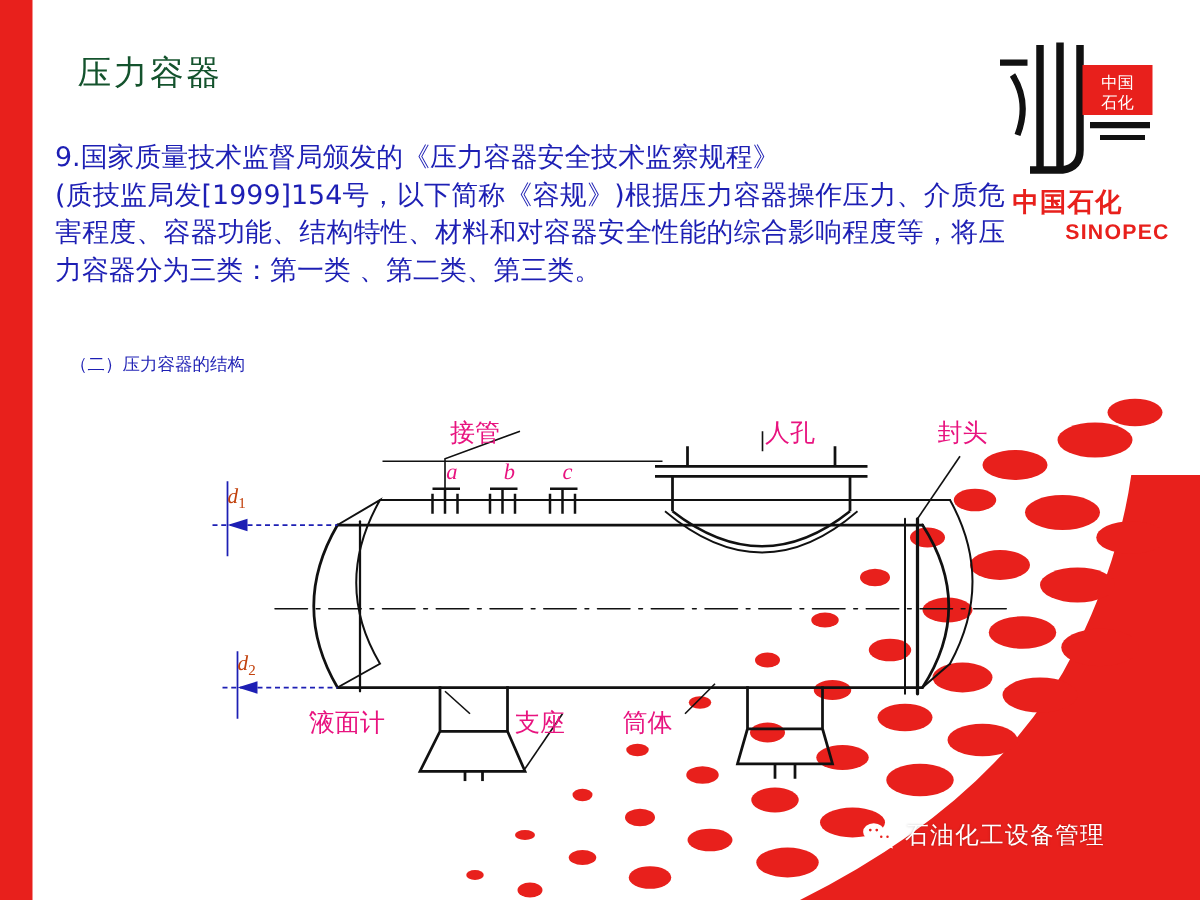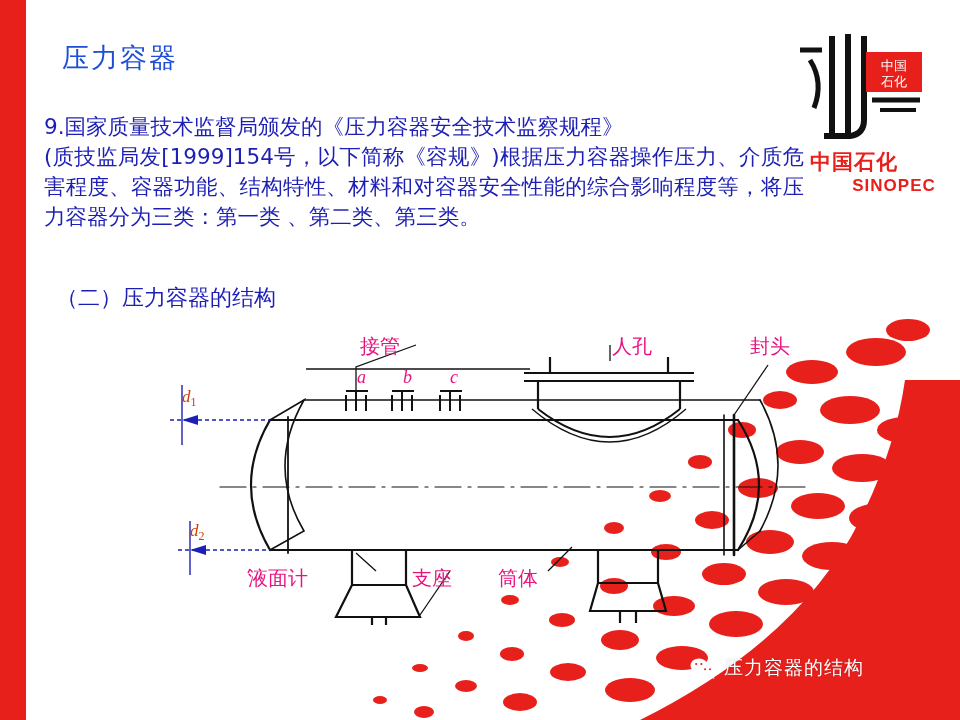--- a/index.html
+++ b/index.html
@@ -31,21 +31,21 @@
     height: 720px;
     background: #e8201c;
   }
 
   
   .slide-title {
     position: absolute;
     left: 62px;
     top: 40px;
     font-size: 27px;
-    color: #1d4ed8;
+    color: #14532d;
     font-family: "DejaVu Sans", sans-serif;
     font-weight: normal;
     letter-spacing: 2px;
     white-space: nowrap;
   }
 
   
   .body-text {
     position: absolute;
     left: 44px;
@@ -65,21 +65,21 @@
     white-space: normal;
     text-align: justify;
     text-justify: inter-ideograph;
   }
   .sub-head {
     position: absolute;
     left: 56px;
     top: 283px;
     color: #1d1fb4;
     font-family: "DejaVu Sans", sans-serif;
-    font-size: 22px;
+    font-size: 14px;
     white-space: nowrap;
   }
 
   
   .logo {
     position: absolute;
     right: 22px;
     top: 30px;
     width: 168px;
     height: 168px;
@@ -362,16 +362,16 @@
         <ellipse cx="9" cy="8.5" rx="8.5" ry="7" fill="#ffffff"></ellipse>
         <path d="M4 14 L3 19 L8 16 Z" fill="#ffffff"></path>
         <ellipse cx="17.5" cy="13.5" rx="7.5" ry="6.3" fill="#ffffff"></ellipse>
         <path d="M23 18.5 L24.5 22 L20 20 Z" fill="#ffffff"></path>
         <circle cx="6.2" cy="7" r="1.1" fill="#e8201c"></circle>
         <circle cx="11.4" cy="7" r="1.1" fill="#e8201c"></circle>
         <circle cx="15" cy="12.3" r="1" fill="#e8201c"></circle>
         <circle cx="20" cy="12.3" r="1" fill="#e8201c"></circle>
       </svg>
     </span>
-    <span class="wm-text">压力容器的结构</span>
+    <span class="wm-text">石油化工设备管理</span>
   </div>
 
 </div>
 
 </body></html>

